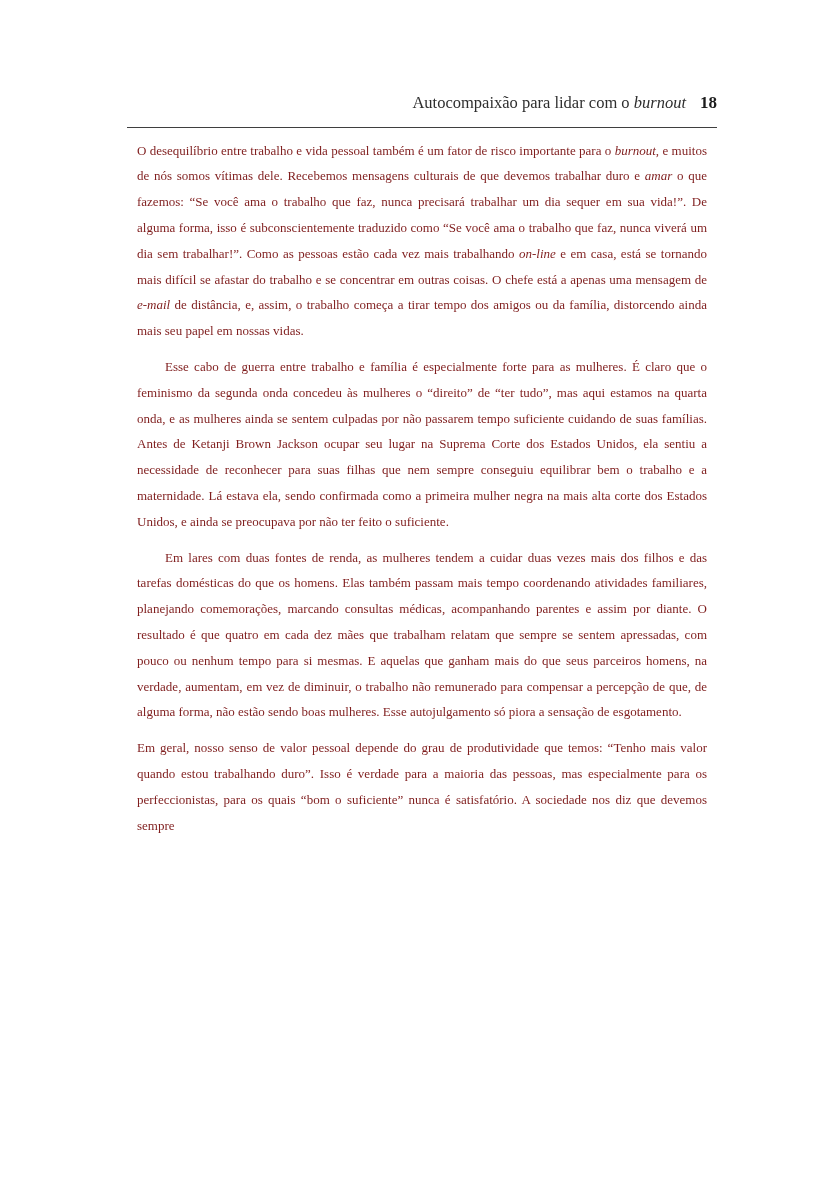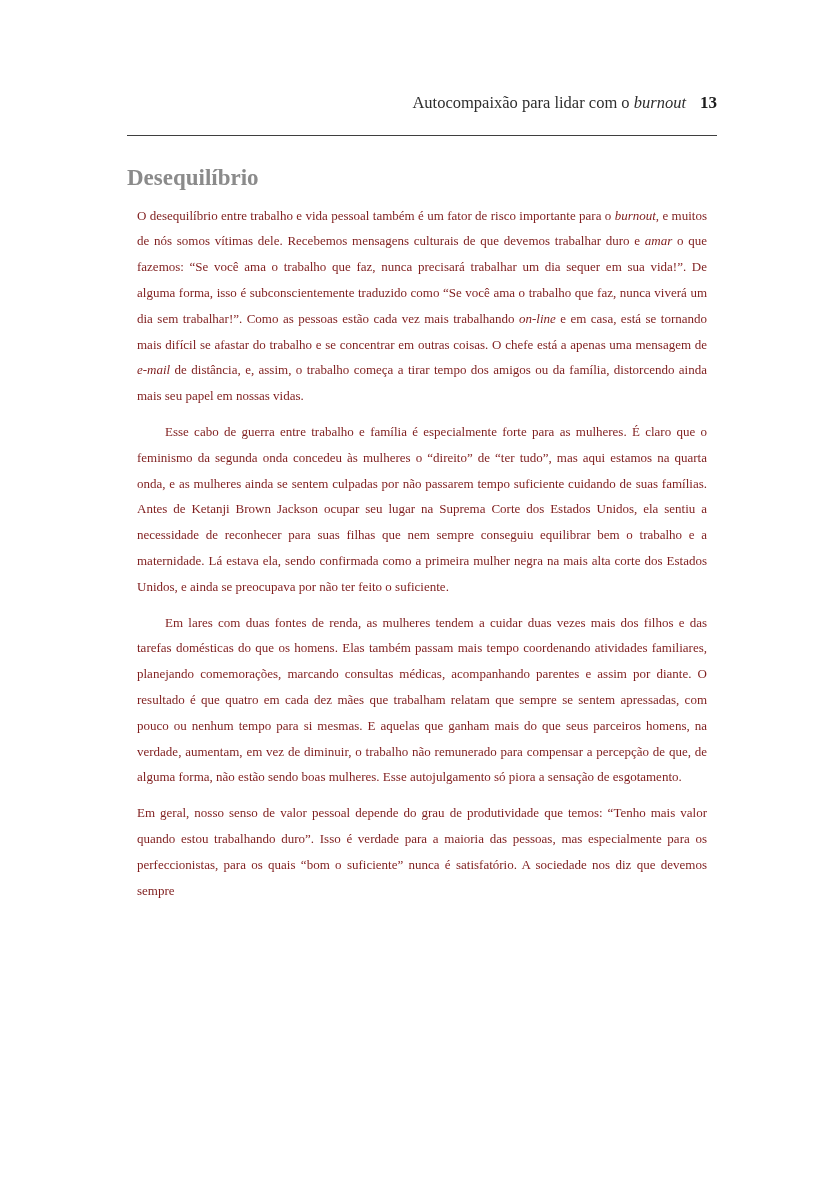--- a/index.html
+++ b/index.html
@@ -15,21 +15,21 @@
     background: #ffffff;
   }
   .content {
     padding: 94px 110px 0 127px;
   }
   .running-head {
     display: flex;
     justify-content: flex-end;
     align-items: baseline;
     border-bottom: 1px solid #3f3f3f;
-    padding-bottom: 22px;
+    padding-bottom: 14px;
     color: #2e2e2e;
     font-size: 16.5px;
     line-height: 1.1;
   }
   .rh-title em { font-style: italic; }
   .rh-page-number {
     font-weight: bold;
     margin-left: 14px;
     font-size: 17px;
     color: #1d1d1d;
@@ -55,26 +55,25 @@
   .body-paragraph em { font-style: italic; }
 </style>
 </head>
 <body>
 
 <div class="page">
   <div class="content">
 
     <header class="running-head">
       <span class="rh-title"><span>Autocompaixão para lidar com o </span><em>burnout</em></span>
-      <span class="rh-page-number">13</span>
+      <span class="rh-page-number">18</span>
     </header>
 
     <main id="sections-root">
         <section class="section">
-          <h2 class="section-heading">Desequilíbrio</h2>
           <p class="body-paragraph"><span>O desequilíbrio entre trabalho e vida pessoal também é um fator de risco importante para o </span><em>burnout</em><span>, e muitos de nós somos vítimas dele. Recebemos mensagens culturais de que devemos trabalhar duro e </span><em>amar</em><span> o que fazemos: “Se você ama o trabalho que faz, nunca precisará trabalhar um dia sequer em sua vida!”. De alguma forma, isso é subconscientemente traduzido como “Se você ama o trabalho que faz, nunca viverá um dia sem trabalhar!”. Como as pessoas estão cada vez mais trabalhando </span><em>on-line</em><span> e em casa, está se tornando mais difícil se afastar do trabalho e se concentrar em outras coisas. O chefe está a apenas uma mensagem de </span><em>e-mail</em><span> de distância, e, assim, o trabalho começa a tirar tempo dos amigos ou da família, distorcendo ainda mais seu papel em nossas vidas.</span></p>
           <p class="body-paragraph indented"><span>Esse cabo de guerra entre trabalho e família é especialmente forte para as mulheres. É claro que o feminismo da segunda onda concedeu às mulheres o “direito” de “ter tudo”, mas aqui estamos na quarta onda, e as mulheres ainda se sentem culpadas por não passarem tempo suficiente cuidando de suas famílias. Antes de Ketanji Brown Jackson ocupar seu lugar na Suprema Corte dos Estados Unidos, ela sentiu a necessidade de reconhecer para suas filhas que nem sempre conseguiu equilibrar bem o trabalho e a maternidade. Lá estava ela, sendo confirmada como a primeira mulher negra na mais alta corte dos Estados Unidos, e ainda se preocupava por não ter feito o suficiente.</span></p>
           <p class="body-paragraph indented"><span>Em lares com duas fontes de renda, as mulheres tendem a cuidar duas vezes mais dos filhos e das tarefas domésticas do que os homens. Elas também passam mais tempo coordenando atividades familiares, planejando comemorações, marcando consultas médicas, acompanhando parentes e assim por diante. O resultado é que quatro em cada dez mães que trabalham relatam que sempre se sentem apressadas, com pouco ou nenhum tempo para si mesmas. E aquelas que ganham mais do que seus parceiros homens, na verdade, aumentam, em vez de diminuir, o trabalho não remunerado para compensar a percepção de que, de alguma forma, não estão sendo boas mulheres. Esse autojulgamento só piora a sensação de esgotamento.</span></p>
         </section>
         <section class="section">
           <p class="body-paragraph"><span>Em geral, nosso senso de valor pessoal depende do grau de produtividade que temos: “Tenho mais valor quando estou trabalhando duro”. Isso é verdade para a maioria das pessoas, mas especialmente para os perfeccionistas, para os quais “bom o suficiente” nunca é satisfatório. A sociedade nos diz que devemos sempre</span></p>
         </section>
       </main>
 
   </div>

